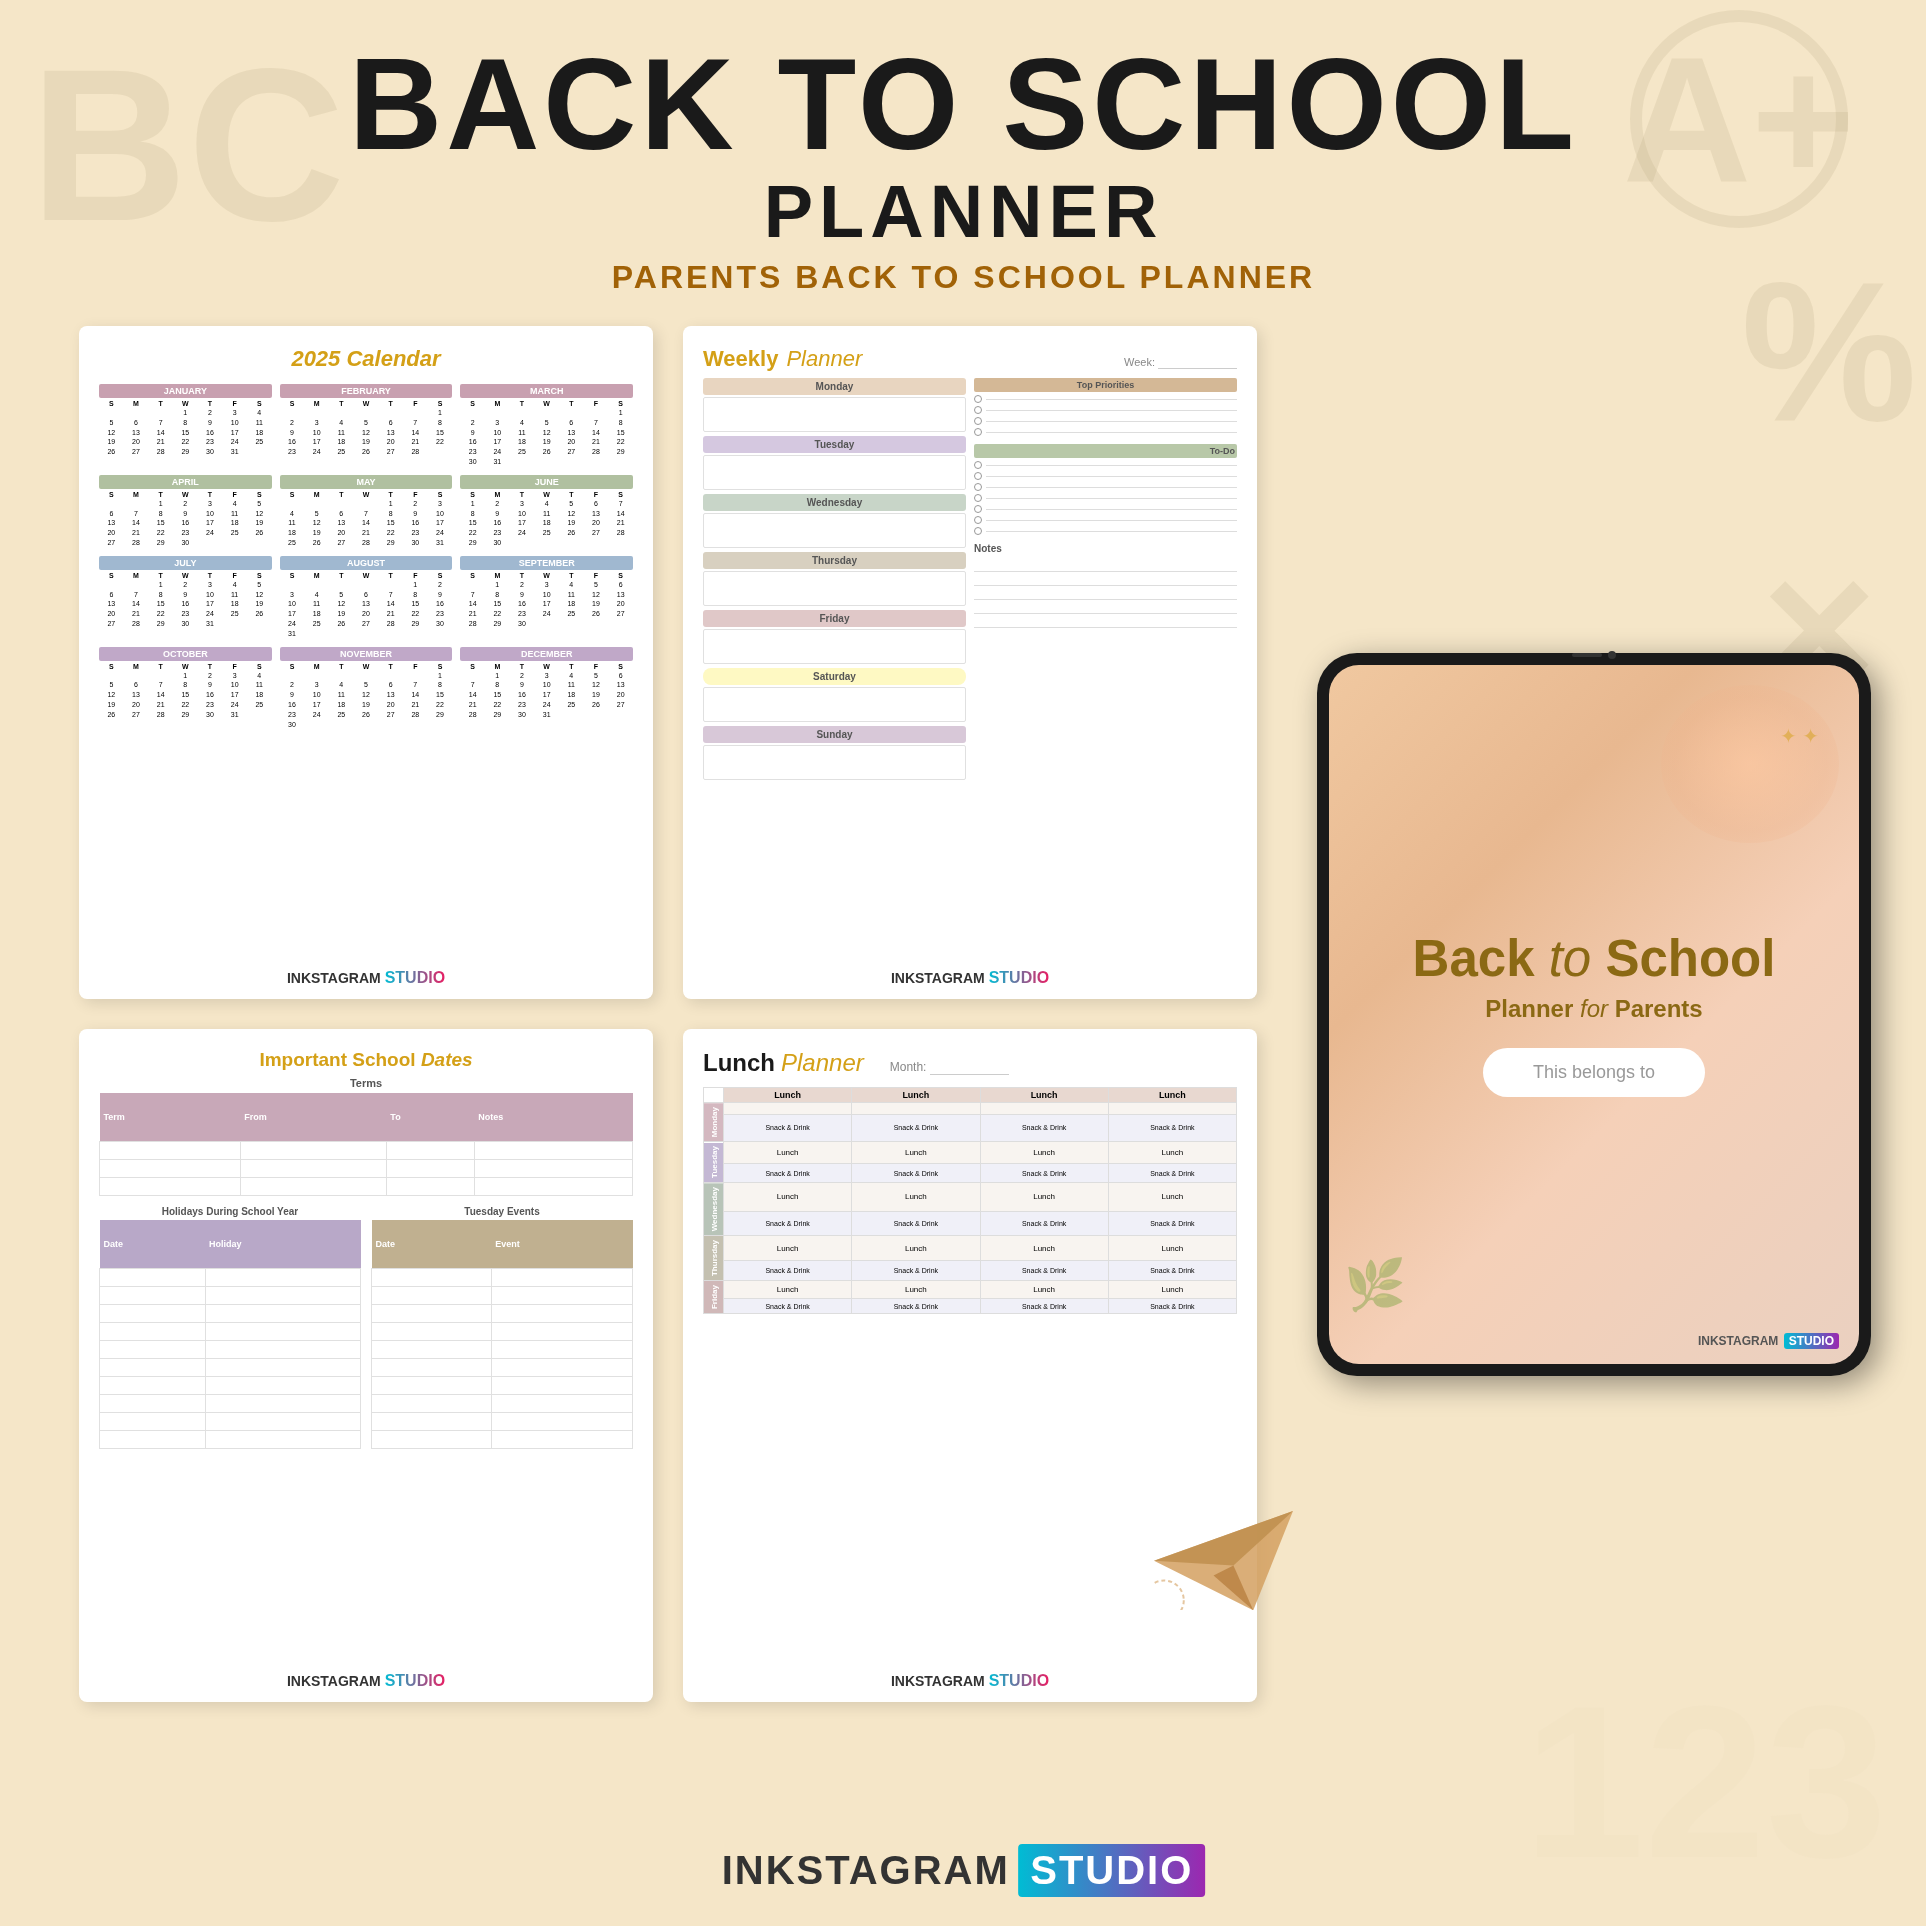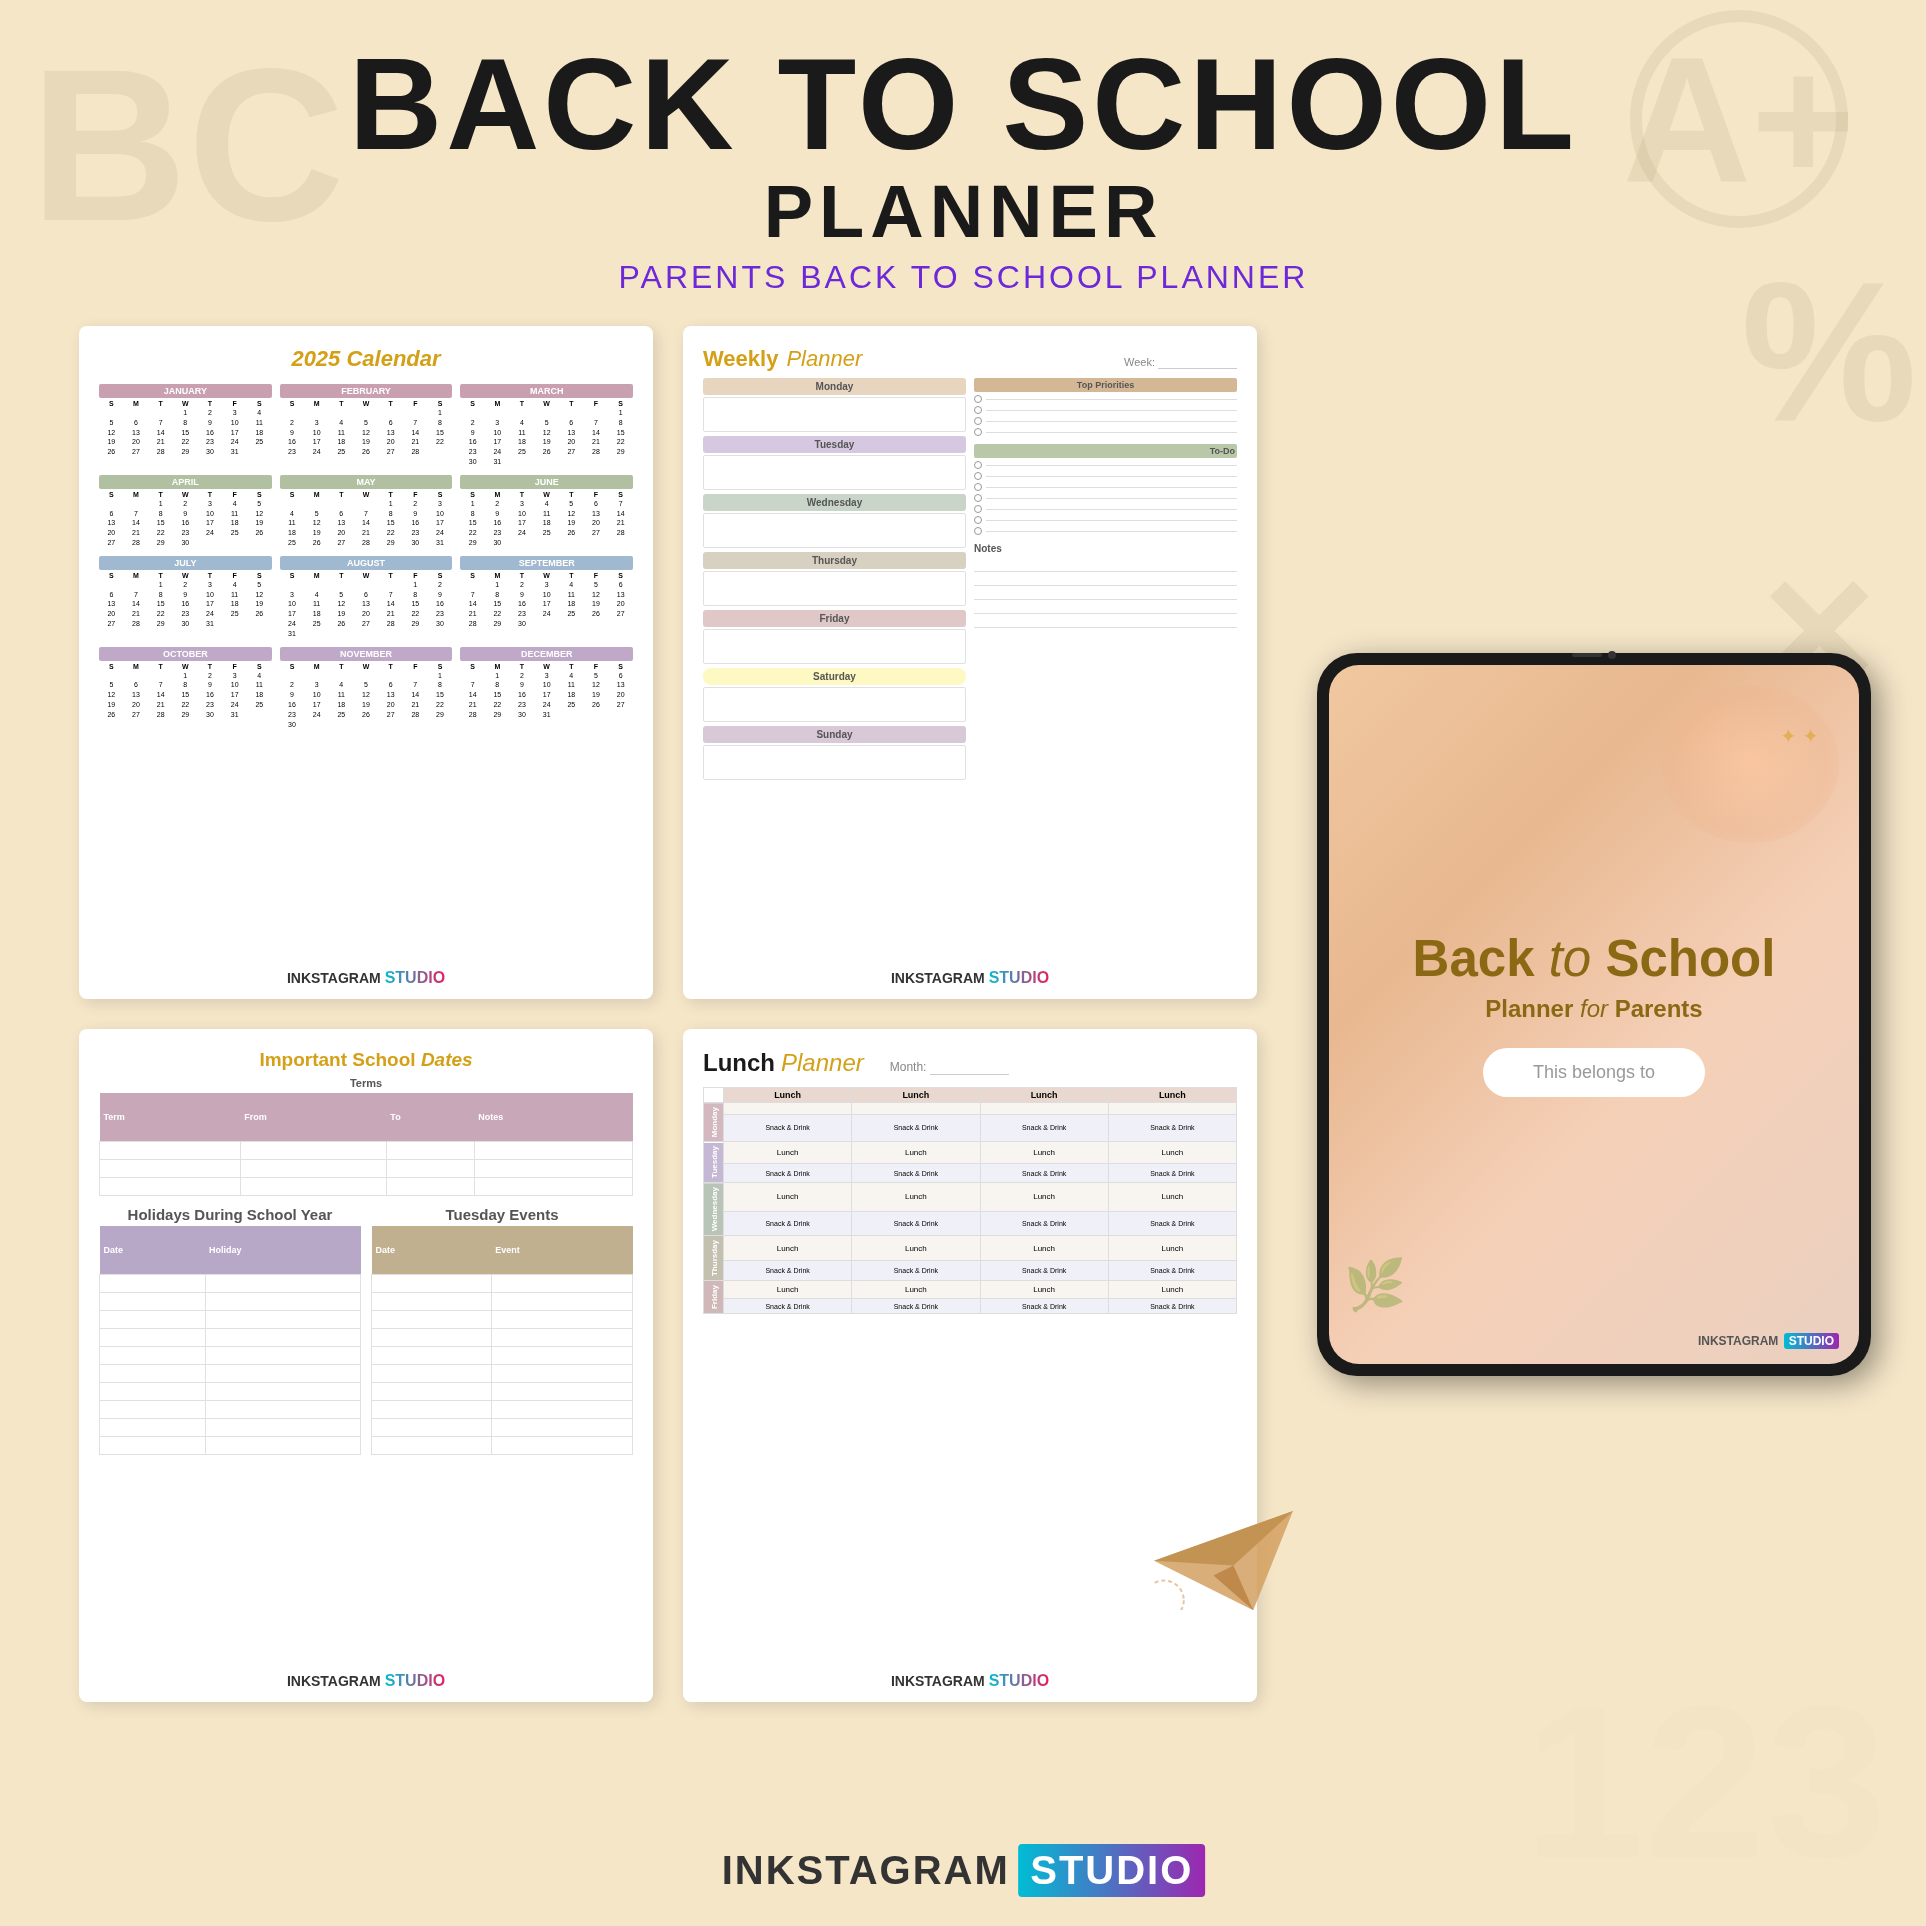--- a/index.html
+++ b/index.html
@@ -44,24 +44,24 @@
     }
     .sub-title {
       font-size: 74px;
       font-weight: 900;
       color: #1a1a1a;
       letter-spacing: 6px;
       font-family: 'Arial Black', Arial, sans-serif;
     }
     .tagline {
       font-size: 32px;
-      color: #6d28d9;
+      color: #a16207;
       letter-spacing: 3px;
       margin-top: 5px;
-      font-weight: 400;
+      font-weight: 700;
     }
 
     
     .content-grid {
       display: grid;
       grid-template-columns: 574px 574px 614px;
       grid-template-rows: 673px 673px;
       gap: 30px;
       padding: 30px 79px;
       position: relative;
@@ -326,21 +326,21 @@
       border: 1px solid #e0e0e0;
       padding: 4px;
       height: 18px;
     }
     .isd-dual {
       display: grid;
       grid-template-columns: 1fr 1fr;
       gap: 10px;
     }
     .isd-section-title {
-      font-size: 15px;
+      font-size: 10px;
       font-weight: 700;
       color: #555;
       text-align: center;
       margin-bottom: 3px;
     }
 
     
     .lunch-header {
       display: flex;
       align-items: baseline;

